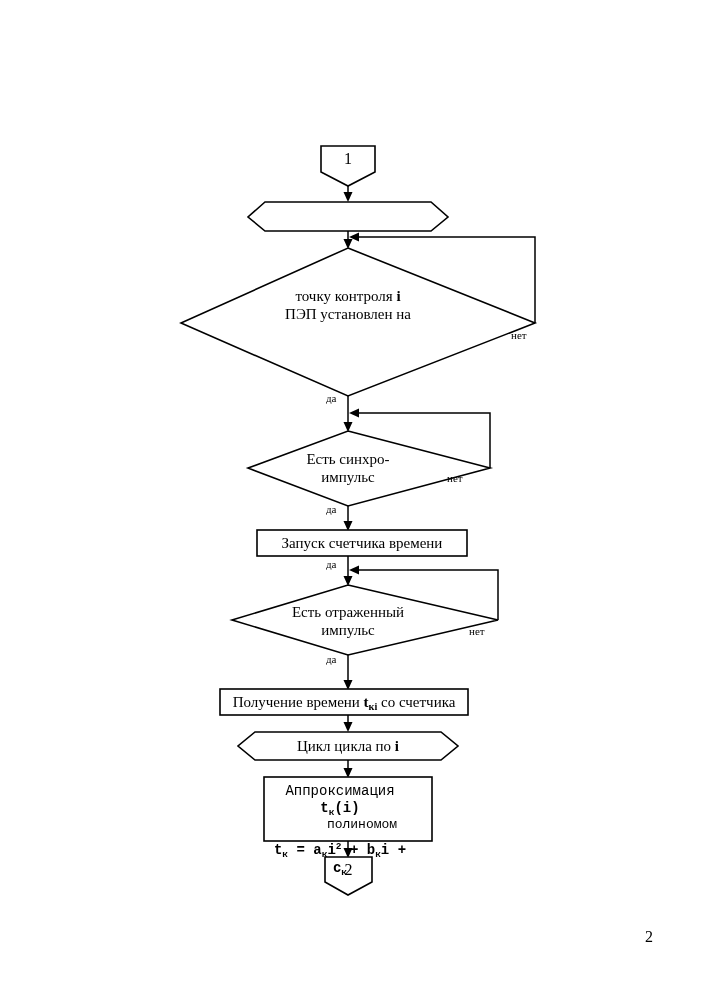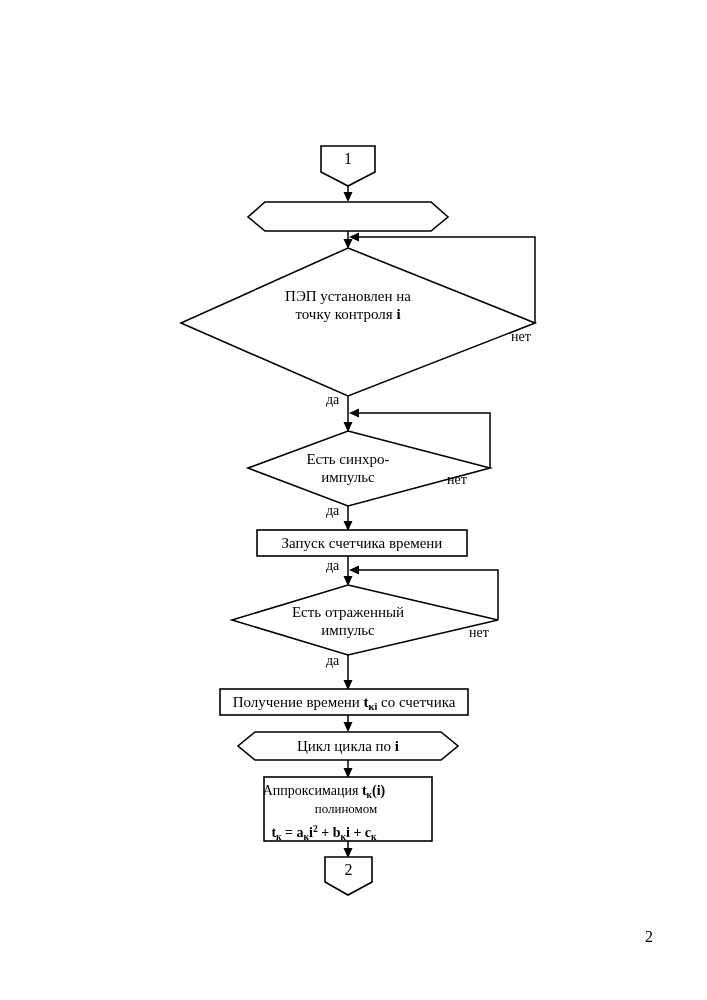--- a/index.html
+++ b/index.html
@@ -60,21 +60,21 @@
     vertical-align: -0.28em;
     font-weight: bold;
   }
   .sup {
     font-size: 0.68em;
     vertical-align: 0.52em;
     font-weight: bold;
   }
   .edge-label {
     position: absolute;
-    font-size: 14px;
+    font-size: 11px;
     color: #000000;
     white-space: nowrap;
   }
   .page-number {
     position: absolute;
     font-size: 16px;
     color: #000000;
   }
   .t-15 { font-size: 15px; }
   .t-14 { font-size: 14px; }
@@ -142,22 +142,22 @@
     <polygon class="conn-arrowhead" points="348,858 343.5,848 352.5,848"></polygon>
 
     <polygon class="node-shape" points="325,857 372,857 372,882 348,895 325,882"></polygon>
 
   </svg>
 
   <div class="node-label t-16" style="left:321px; top:150px; width:54px;">1</div>
 
 
   <div class="node-label lbl-block t-15" style="left:228px; top:288px; width:240px;">
+    <div><span>точку контроля </span><span class="b">i</span></div>
     <div>ПЭП установлен на</div>
-    <div><span>точку контроля </span><span class="b">i</span></div>
   </div>
 
   <div class="edge-label" style="left:511px; top:329px;">нет</div>
   <div class="edge-label" style="left:326px; top:392px;">да</div>
 
   <div class="node-label lbl-block t-15" style="left:278px; top:451px; width:140px;">
     <div>Есть синхро-</div>
     <div>импульс</div>
   </div>
 
@@ -173,21 +173,21 @@
     <div>импульс</div>
   </div>
 
   <div class="edge-label" style="left:469px; top:625px;">нет</div>
   <div class="edge-label" style="left:326px; top:653px;">да</div>
 
   <div class="node-label t-15" style="left:220px; top:694px; width:248px;"><span>Получение времени </span><span class="b">t</span><span class="sub">кi</span><span>  со счетчика</span></div>
 
   <div class="node-label t-15" style="left:238px; top:738px; width:220px;"><span>Цикл цикла по </span><span class="b">i</span></div>
 
-  <div class="node-label lbl-block t-14" style="left:256px; top:783px; width:136px;">
+  <div class="node-label lbl-block t-14" style="left:272px; top:783px; width:136px;font-family:Liberation Mono, monospace;">
     <div><span>Аппроксимация </span><span class="b">t</span><span class="sub">к</span><span class="b">(i)</span></div>
     <div style="font-size:13px;padding-left:44px;">полиномом</div>
     <div style="margin-top:8px;"><span class="b">t</span><span class="sub">к</span><span class="b"> = </span><span class="b">a</span><span class="sub">к</span><span class="b">i</span><span class="sup">2</span><span class="b"> + </span><span class="b">b</span><span class="sub">к</span><span class="b">i</span><span class="b"> + </span><span class="b">c</span><span class="sub">к</span></div>
   </div>
 
   <div class="node-label t-16" style="left:325px; top:861px; width:47px;">2</div>
 
   <div class="page-number" style="left:645px; top:928px;">2</div>
 
 </div>

